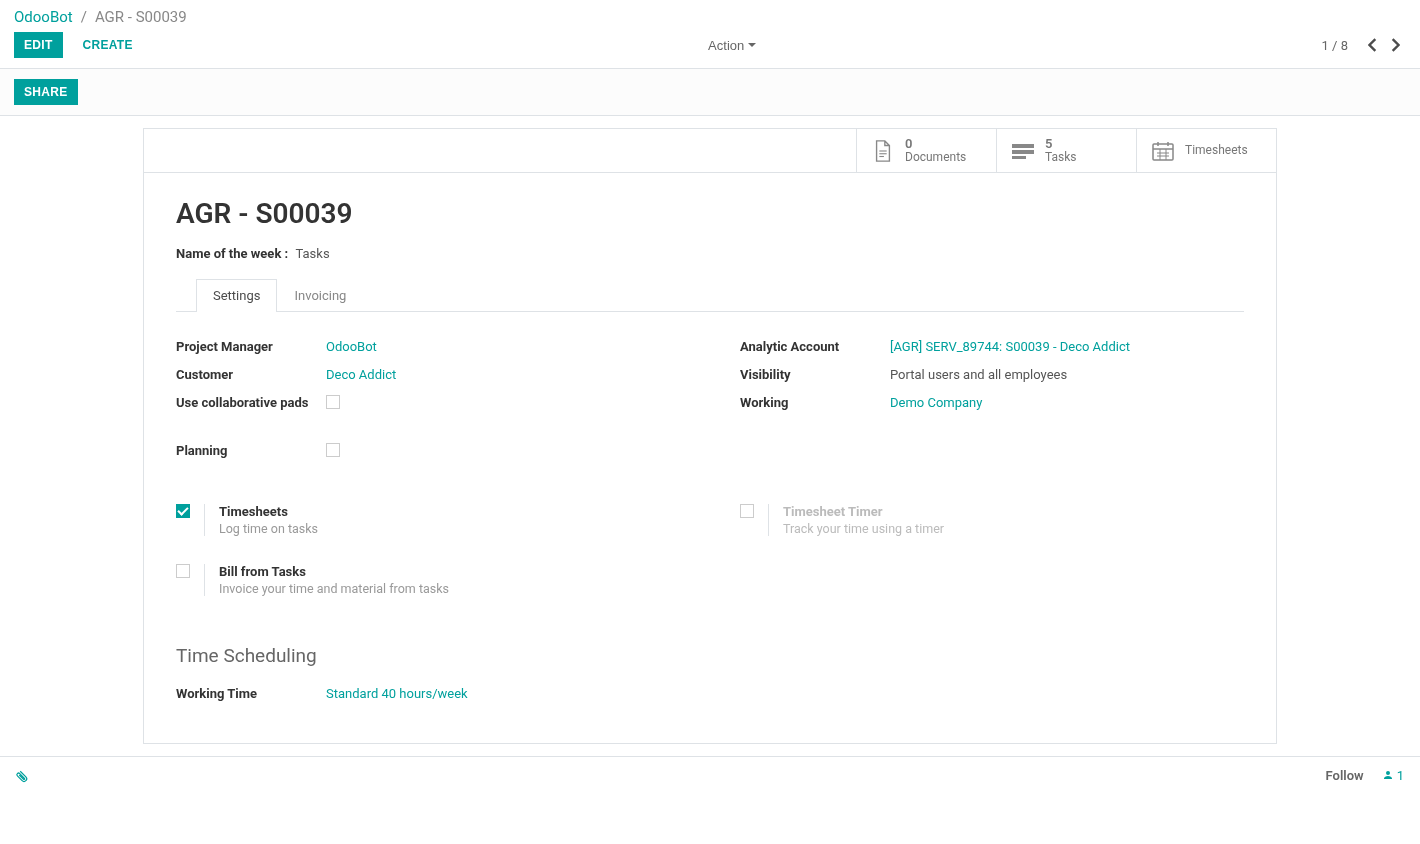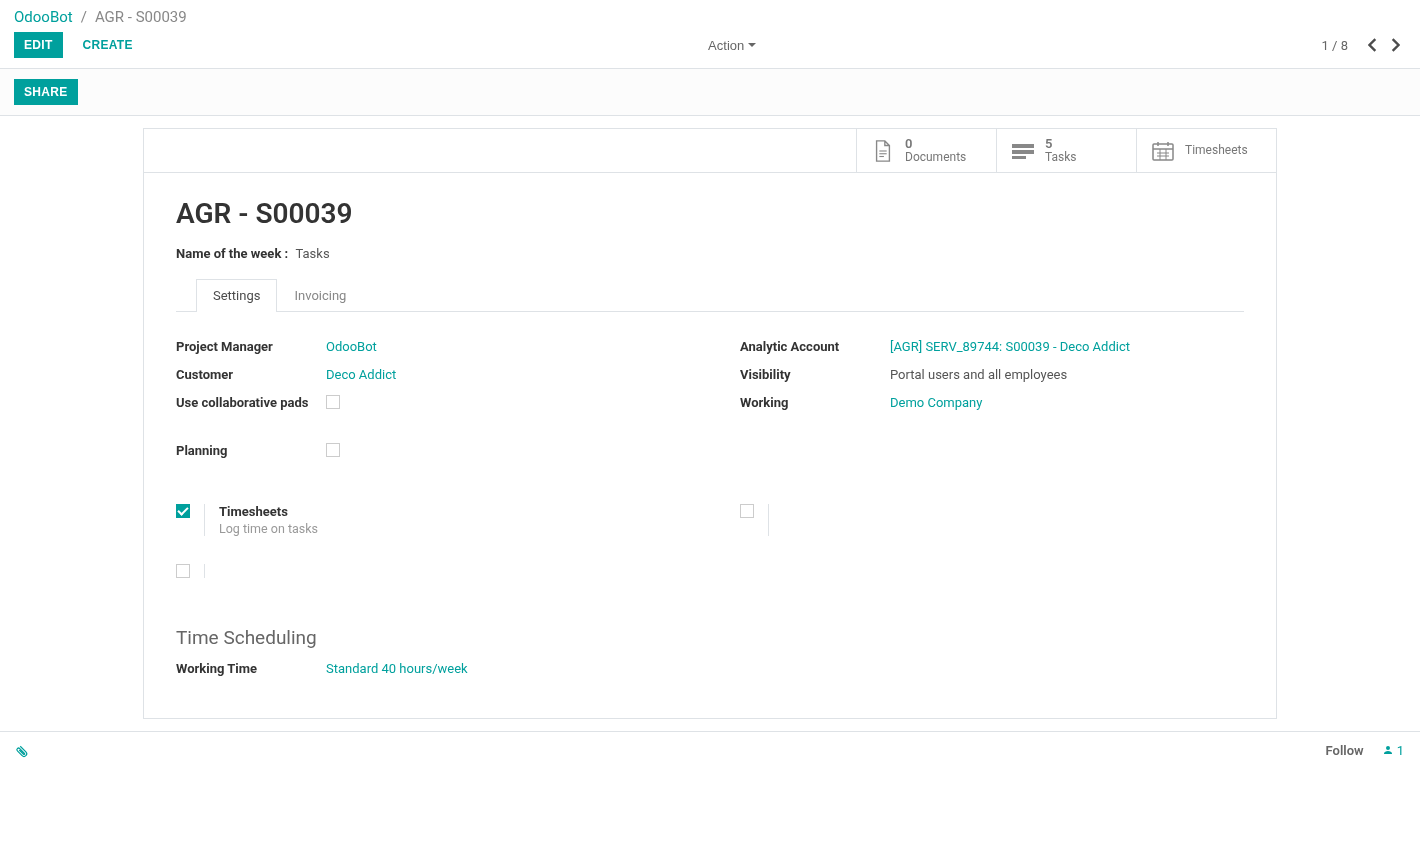--- a/index.html
+++ b/index.html
@@ -60,21 +60,21 @@
   .feature-check-wrap { padding-right: 14px; border-right: 1px solid #dee2e6; display: flex; align-items: flex-start; }
   .feature-check { width: 14px; height: 14px; border: 1px solid #ccc; display: inline-block; background: #fff; position: relative; }
   .feature-check.checked { background: #00A09D; border-color: #00A09D; }
   .feature-check.checked::after { content: ""; position: absolute; left: 3px; top: 0px; width: 4px; height: 8px; border: solid #fff; border-width: 0 2px 2px 0; transform: rotate(45deg); }
   .feature-text { display: flex; flex-direction: column; gap: 2px; }
   .feature-title { font-weight: 700; font-size: 13px; color: #333; }
   .feature-desc { font-size: 12.5px; color: #999; }
   .feature-box.dimmed .feature-title,
   .feature-box.dimmed .feature-desc { color: #bbb; }
 
-  .section-heading { font-size: 19px; font-weight: 400; color: #666; margin-top: 48px; margin-bottom: 5px; }
+  .section-heading { font-size: 19px; font-weight: 400; color: #666; margin-top: 48px; margin-bottom: 12px; }
 
   .chatter-bar { border-top: 1px solid #dee2e6; padding: 10px 16px; display: flex; justify-content: space-between; align-items: center; background: #fff; }
   .chatter-left { color: #00A09D; }
   .chatter-right { display: flex; align-items: center; gap: 18px; color: #666; }
   .follower-count { color: #00A09D; display: inline-flex; align-items: center; gap: 3px; }
 
   svg { display: block; }
 </style>
 </head>
 <body>
@@ -221,25 +221,33 @@
             </div>
           <div class="feature-text">
             <span class="feature-title">Timesheets</span>
             <span class="feature-desc">Log time on tasks</span>
           </div>
         </div>
         <div class="feature-box dimmed">
           <div class="feature-check-wrap">
               <span class="feature-check"></span>
             </div>
+          <div class="feature-text">
+            <span class="feature-title">Timesheet Timer</span>
+            <span class="feature-desc">Track your time using a timer</span>
+          </div>
         </div>
         <div class="feature-box">
           <div class="feature-check-wrap">
               <span class="feature-check"></span>
             </div>
+          <div class="feature-text">
+            <span class="feature-title">Bill from Tasks</span>
+            <span class="feature-desc">Invoice your time and material from tasks</span>
+          </div>
         </div>
       </div>
 
       <h2 class="section-heading">Time Scheduling</h2>
       <div class="setting-row">
         <span class="setting-label">Working Time</span>
         <a class="setting-link">Standard 40 hours/week</a>
       </div>
     </div>
   </div>

